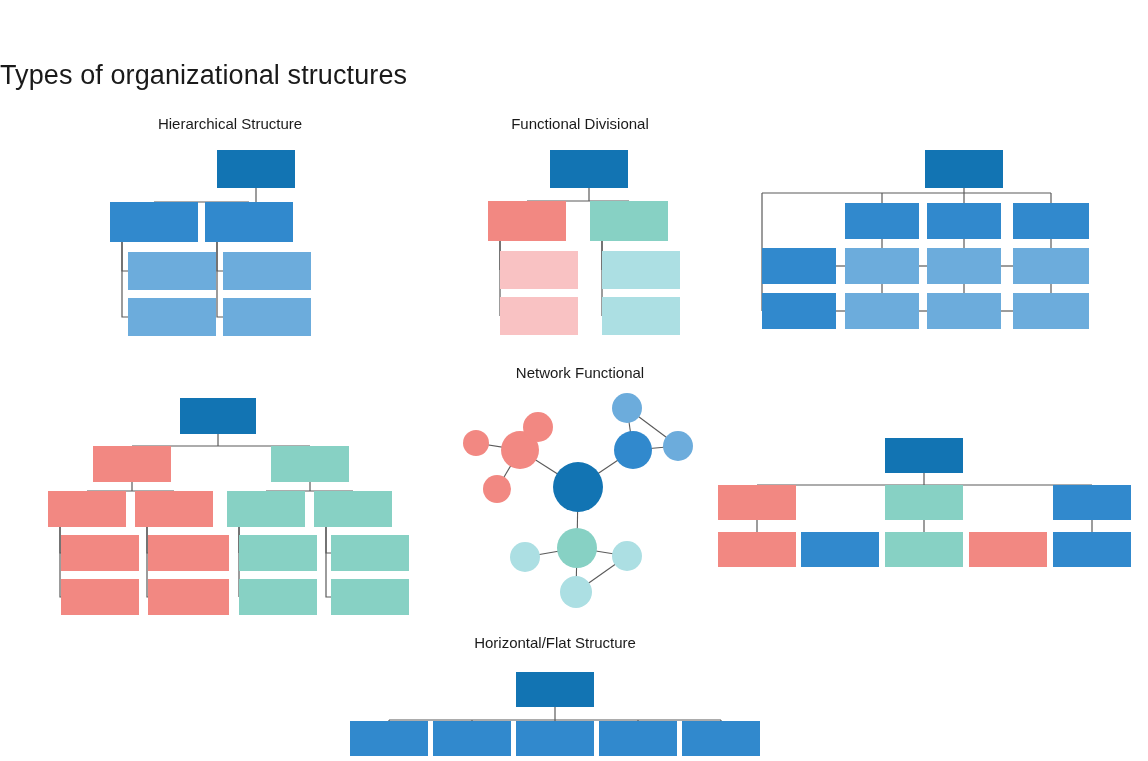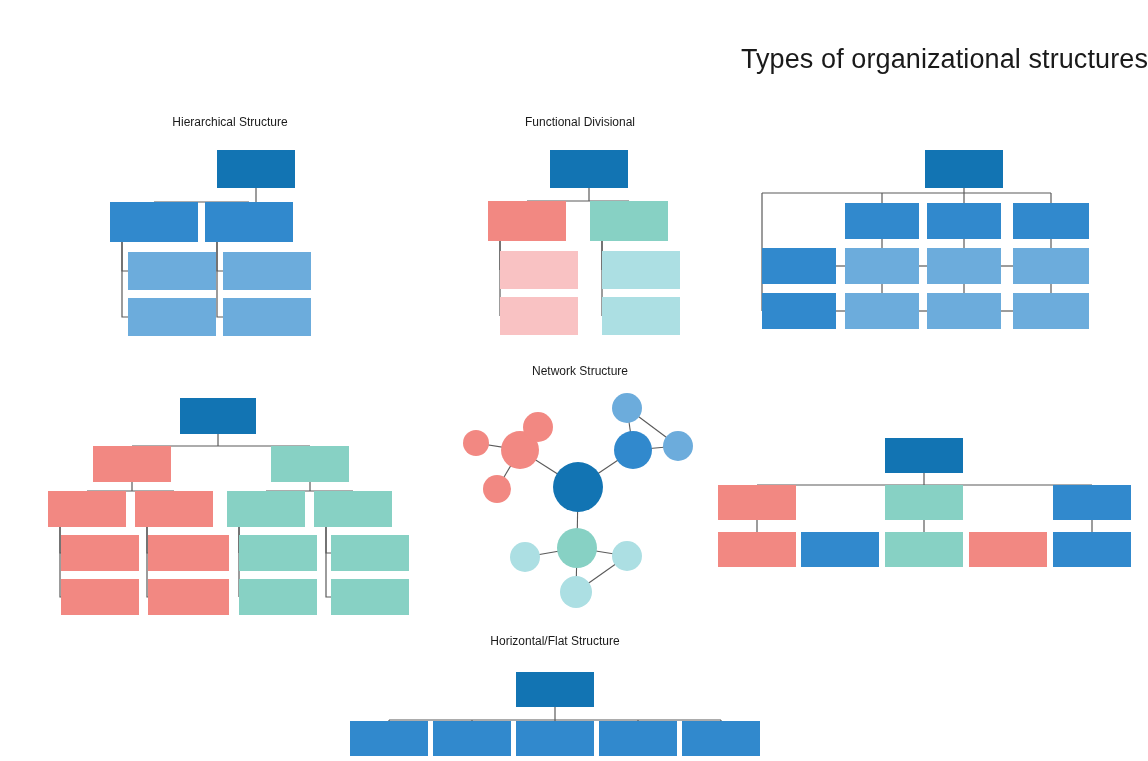--- a/index.html
+++ b/index.html
@@ -2,27 +2,27 @@
 <html><head>
 <meta charset="utf-8">
 <style>
   html,body{margin:0;padding:0;}
   body{
     width:1148px;height:761px;background:#ffffff;
     font-family:"Liberation Sans","DejaVu Sans",sans-serif;
     color:#231f20;overflow:hidden;position:relative;
   }
   #page-title{
-    position:absolute;left:0;top:26px;width:1148px;text-align:right;
+    position:absolute;left:0;top:42px;width:1148px;text-align:left;
     font-size:27px;font-weight:400;letter-spacing:.1px;color:#1a1a1a;
   }
   .panel{position:absolute;}
   .panel-title{
     position:absolute;width:100%;text-align:center;top:0;left:0;
-    font-size:12px;font-weight:400;color:#1a1a1a;white-space:nowrap;
+    font-size:15px;font-weight:400;color:#1a1a1a;white-space:nowrap;
   }
   .diagram{position:absolute;left:0;top:0;}
   svg{display:block;overflow:visible;}
   .node-rect{stroke:none;}
   .link{stroke:#5a5a5a;stroke-width:1.2;fill:none;}
   .net-link{stroke:#5a5a5a;stroke-width:1.1;fill:none;}
   .net-node{stroke:none;}
 </style>
 </head>
 <body>
@@ -145,21 +145,21 @@
         <rect x="26" y="221" width="78" height="36" fill="#F28882" class="node-rect"></rect>
         <rect x="113" y="177" width="81" height="36" fill="#F28882" class="node-rect"></rect>
         <rect x="113" y="221" width="81" height="36" fill="#F28882" class="node-rect"></rect>
         <rect x="204" y="177" width="78" height="36" fill="#87D1C4" class="node-rect"></rect>
         <rect x="204" y="221" width="78" height="36" fill="#87D1C4" class="node-rect"></rect>
         <rect x="296" y="177" width="78" height="36" fill="#87D1C4" class="node-rect"></rect>
         <rect x="296" y="221" width="78" height="36" fill="#87D1C4" class="node-rect"></rect>
       </svg>
     </div>
     <div class="panel" style="left: 440px; top: 358px; width: 280px; height: 265px;">
-      <div class="panel-title" style="top: 6px;">Network Structure</div>
+      <div class="panel-title" style="top: 6px;">Network Functional</div>
       <svg width="280" height="265" viewBox="0 0 280 265" class="diagram">
         <g>
           <line x1="138" y1="129" x2="80" y2="92" class="net-link"></line>
           <line x1="138" y1="129" x2="193" y2="92" class="net-link"></line>
           <line x1="138" y1="129" x2="137" y2="190" class="net-link"></line>
           <line x1="80" y1="92" x2="36" y2="85" class="net-link"></line>
           <line x1="80" y1="92" x2="98" y2="69" class="net-link"></line>
           <line x1="80" y1="92" x2="57" y2="131" class="net-link"></line>
           <line x1="193" y1="92" x2="187" y2="50" class="net-link"></line>
           <line x1="193" y1="92" x2="238" y2="88" class="net-link"></line>

